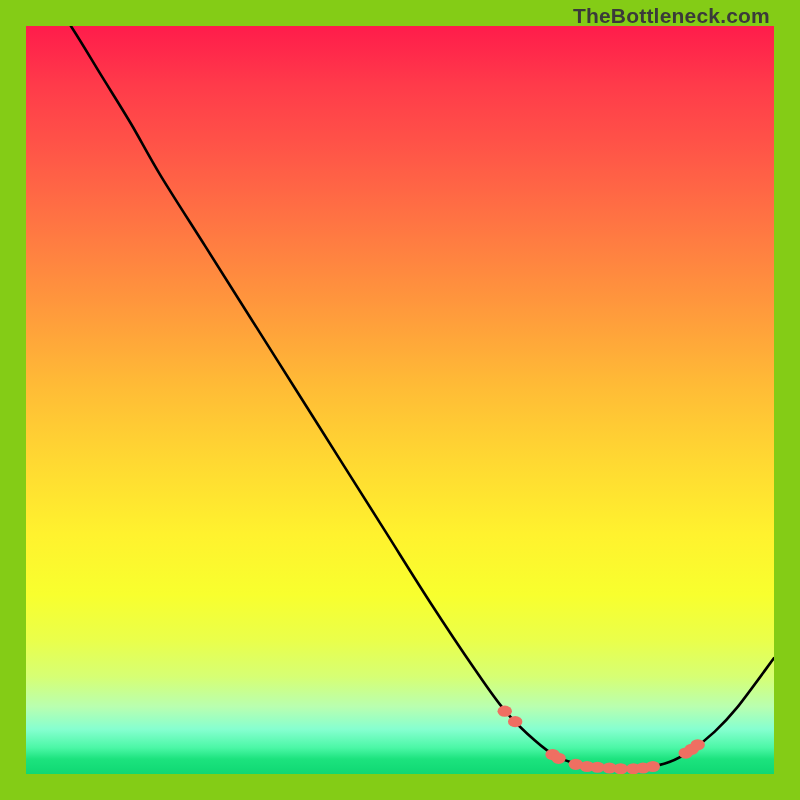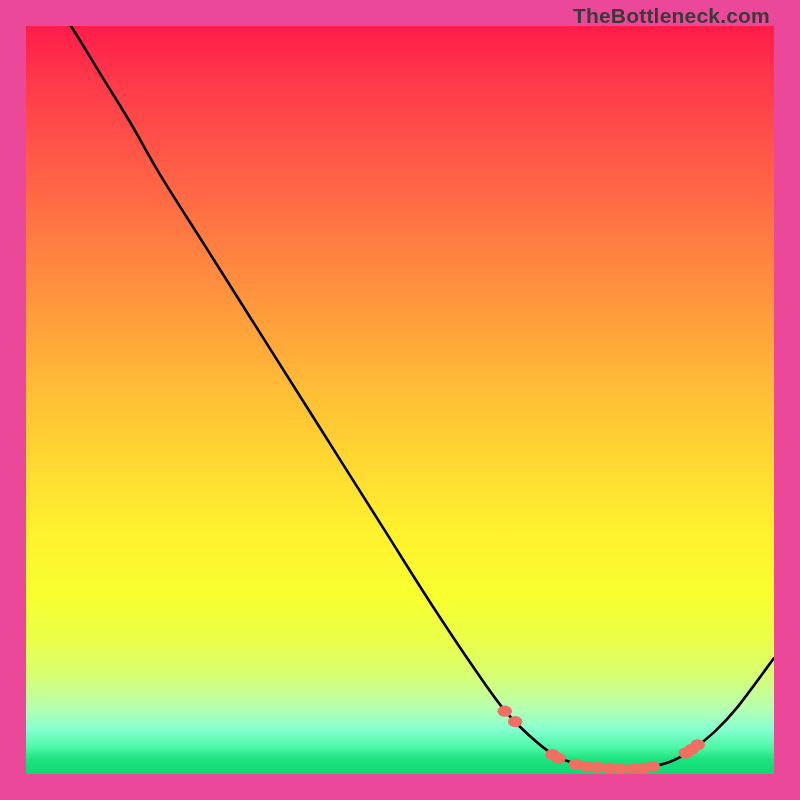--- a/index.html
+++ b/index.html
@@ -8,21 +8,21 @@
     width: 800px;
     height: 800px;
     background: #000;
     overflow: hidden;
     font-family: Arial, Helvetica, sans-serif;
   }
   .stage {
     position: relative;
     width: 800px;
     height: 800px;
-    background: #ec4899;
+    background: #84cc16;
   }
   .plot {
     position: absolute;
     left: 26px;
     top: 26px;
     width: 748px;
     height: 748px;
     overflow: hidden;
   }
   .gradient {

